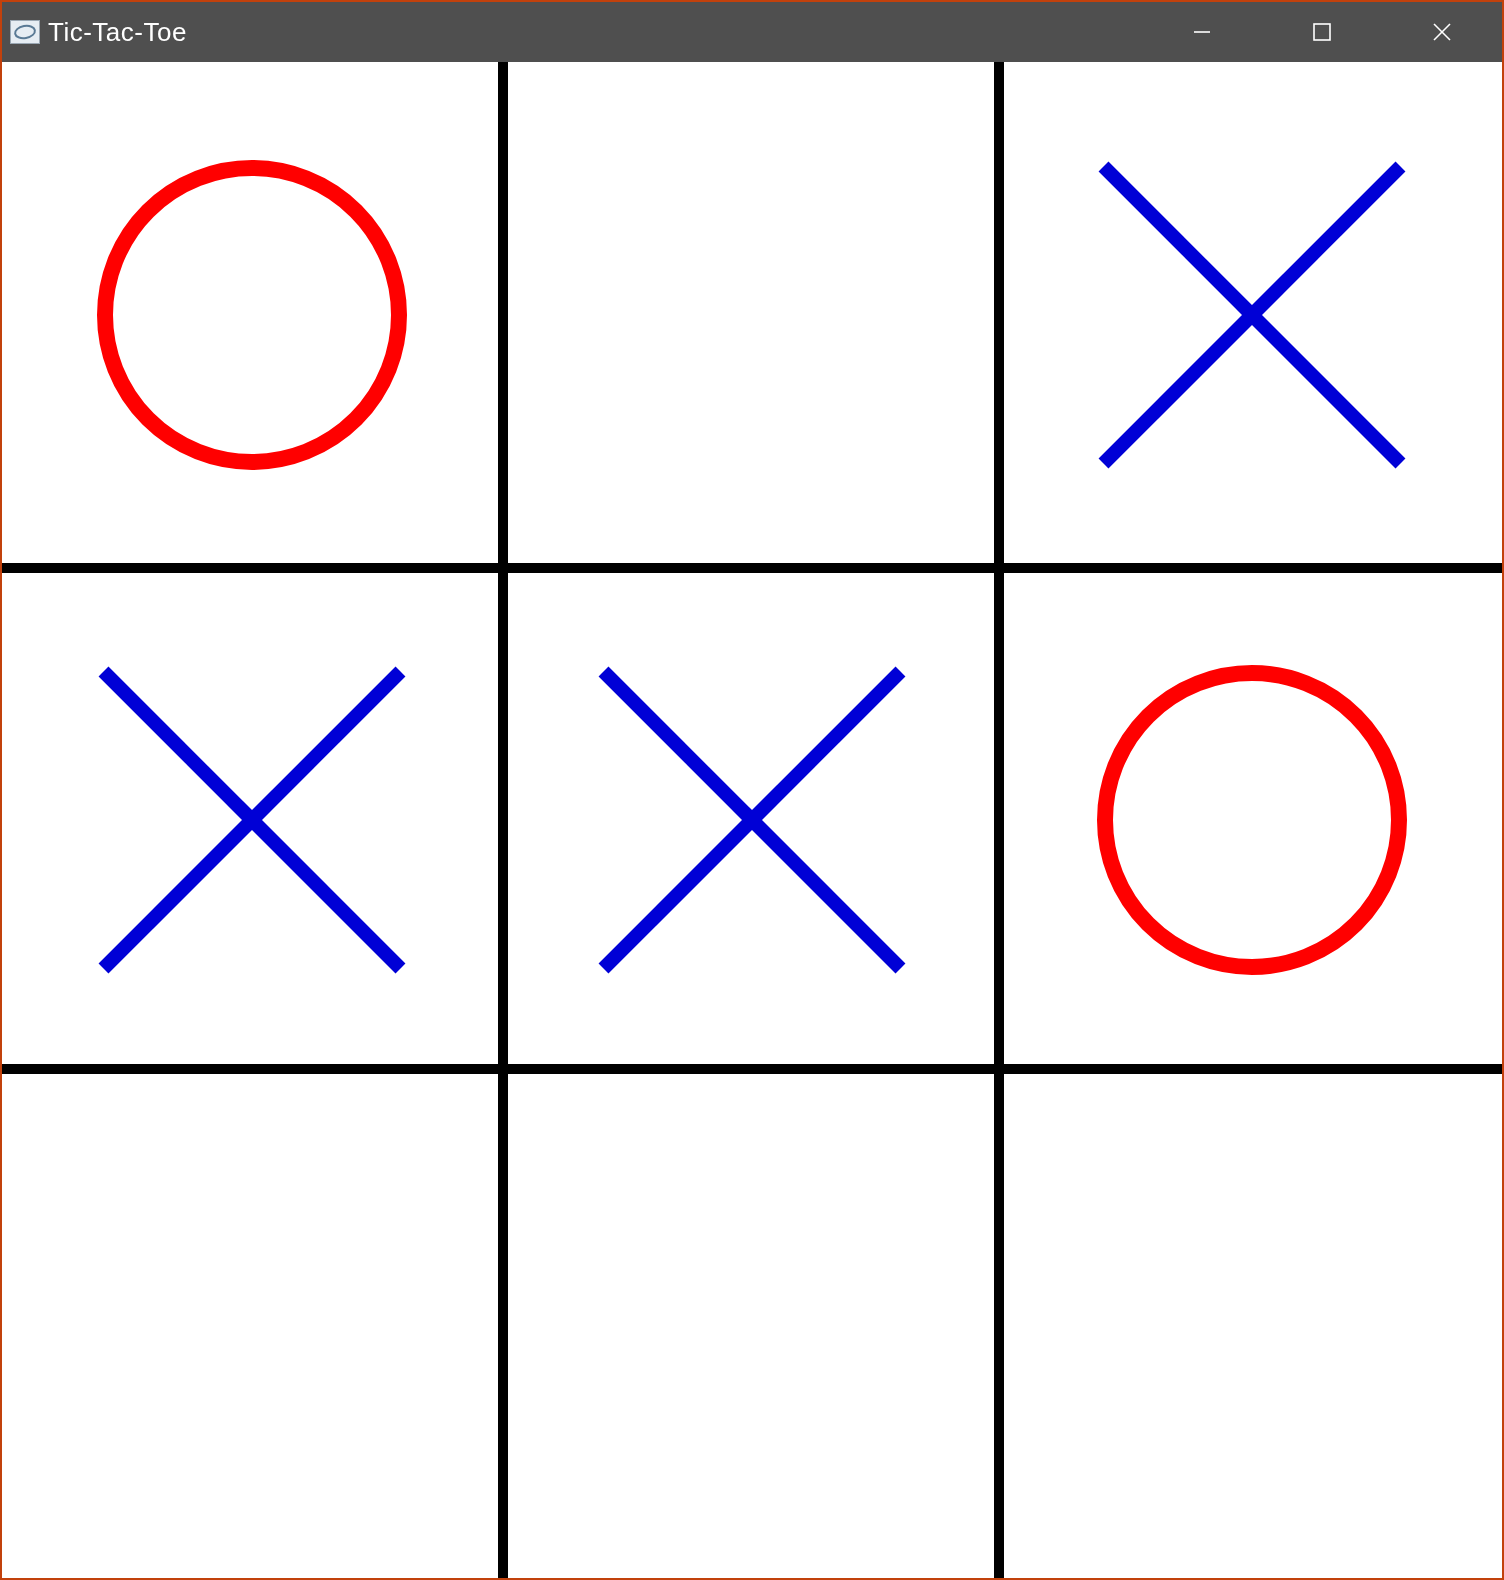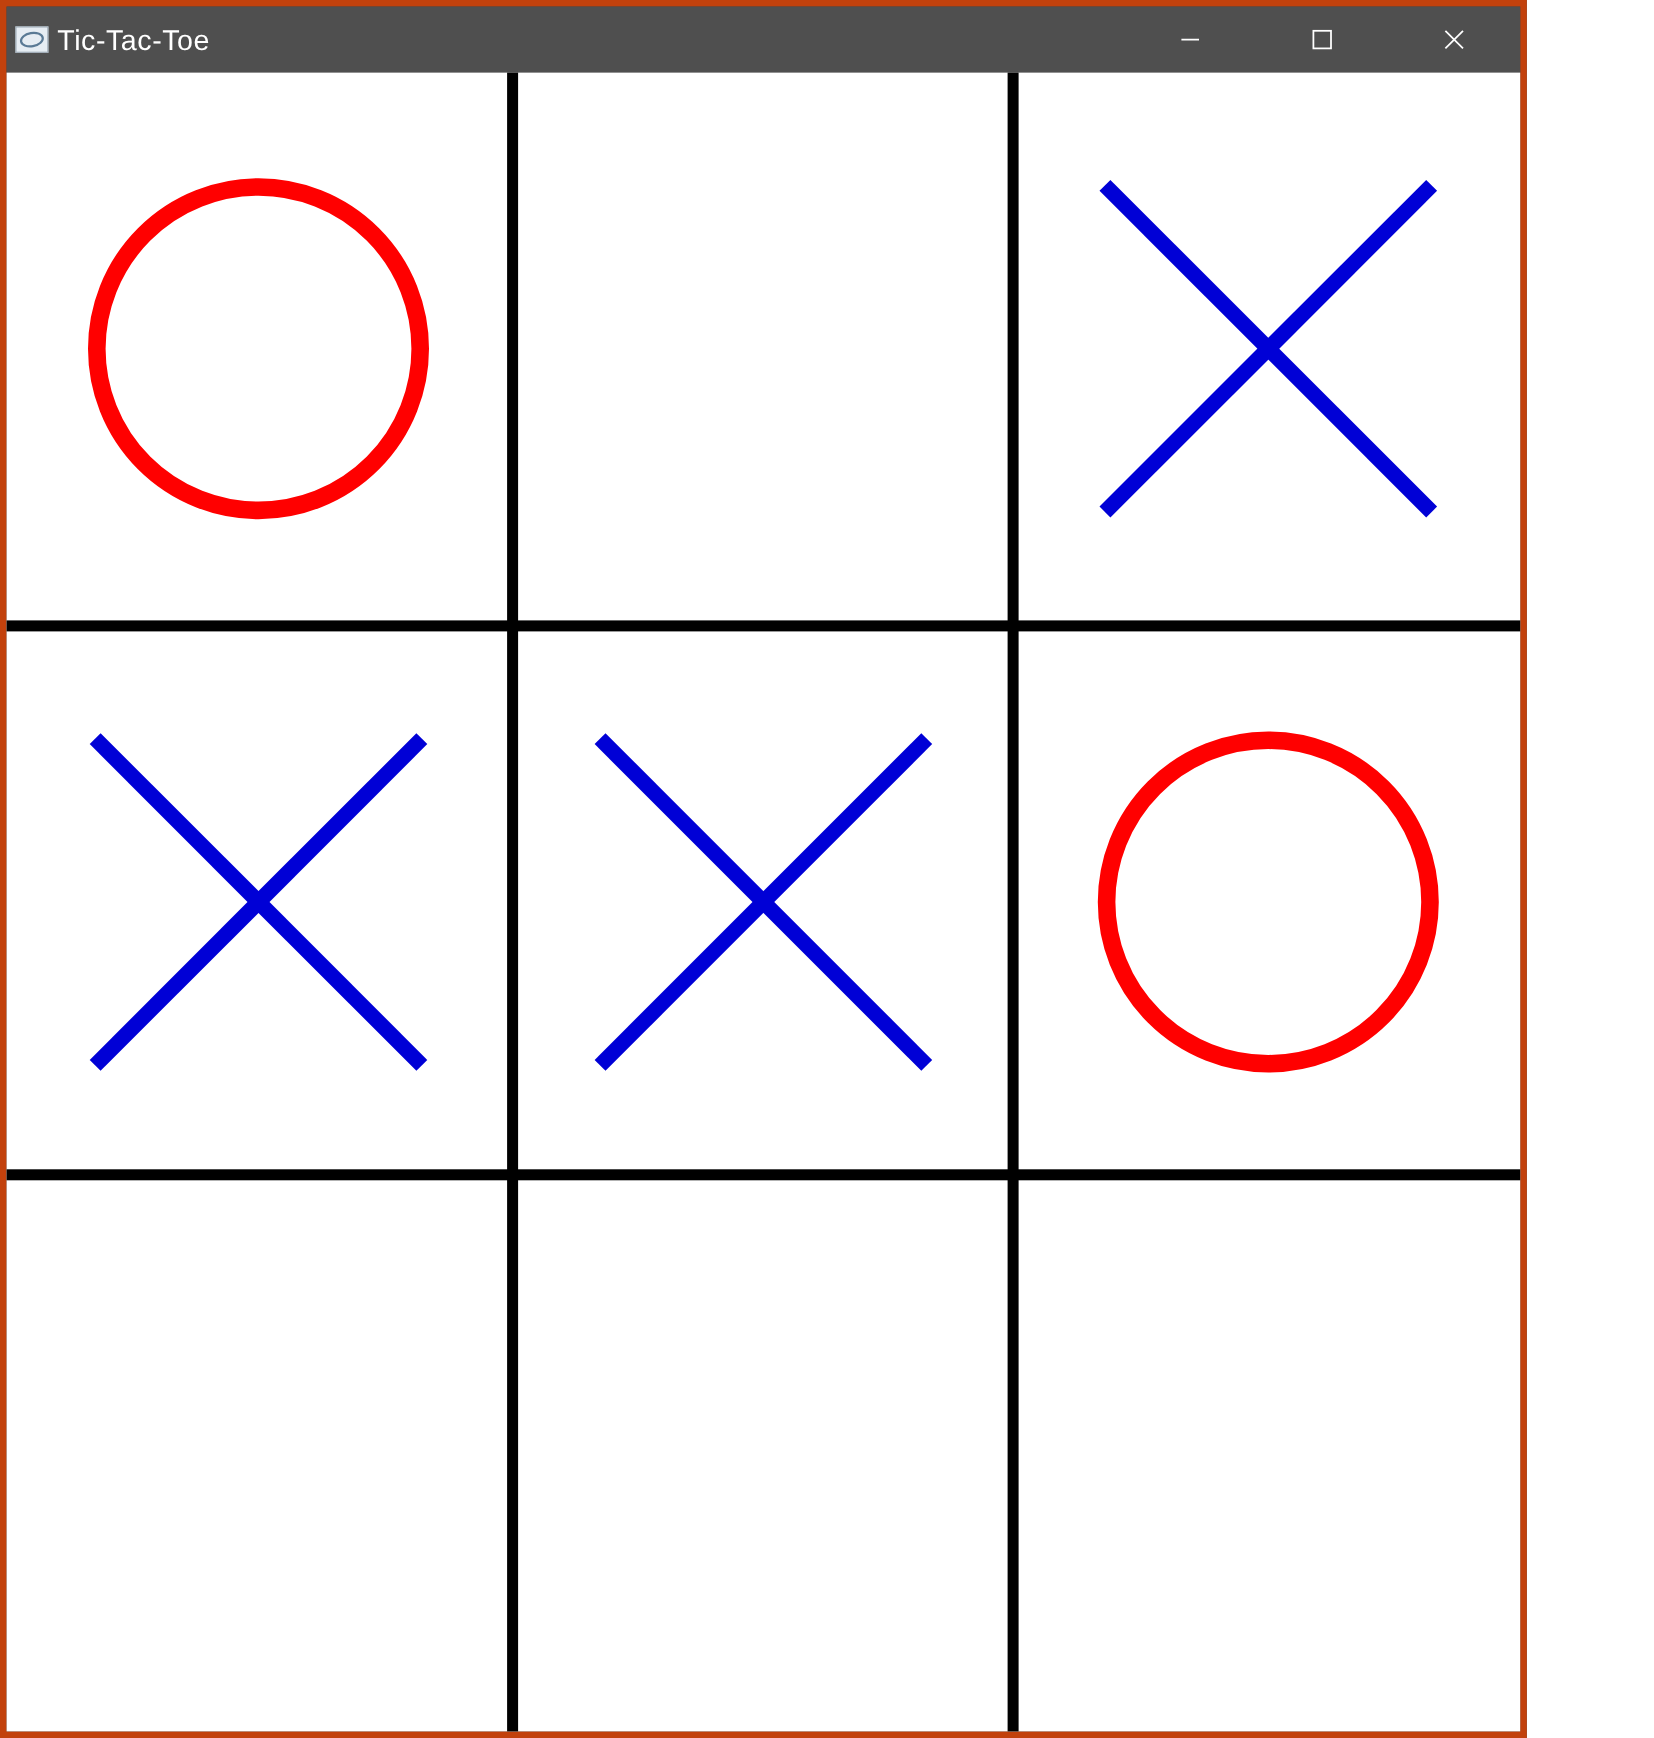--- a/index.html
+++ b/index.html
@@ -5,24 +5,24 @@
   html, body {
     margin: 0;
     padding: 0;
     background: #ffffff;
     font-family: "Segoe UI", Tahoma, sans-serif;
     width: 1504px;
     height: 1580px;
     overflow: hidden;
   }
   .window {
-    width: 1388px;
+    width: 1504px;
     height: 1580px;
-    background: #404040;
-    border: 6px solid #c2410c;
+    background: #f9a8d4;
+    border: 2px solid #c2410c;
     box-sizing: border-box;
     display: flex;
     flex-direction: column;
   }
   .titlebar {
     height: 60px;
     background: #4f4f4f;
     color: #ffffff;
     display: flex;
     align-items: center;

